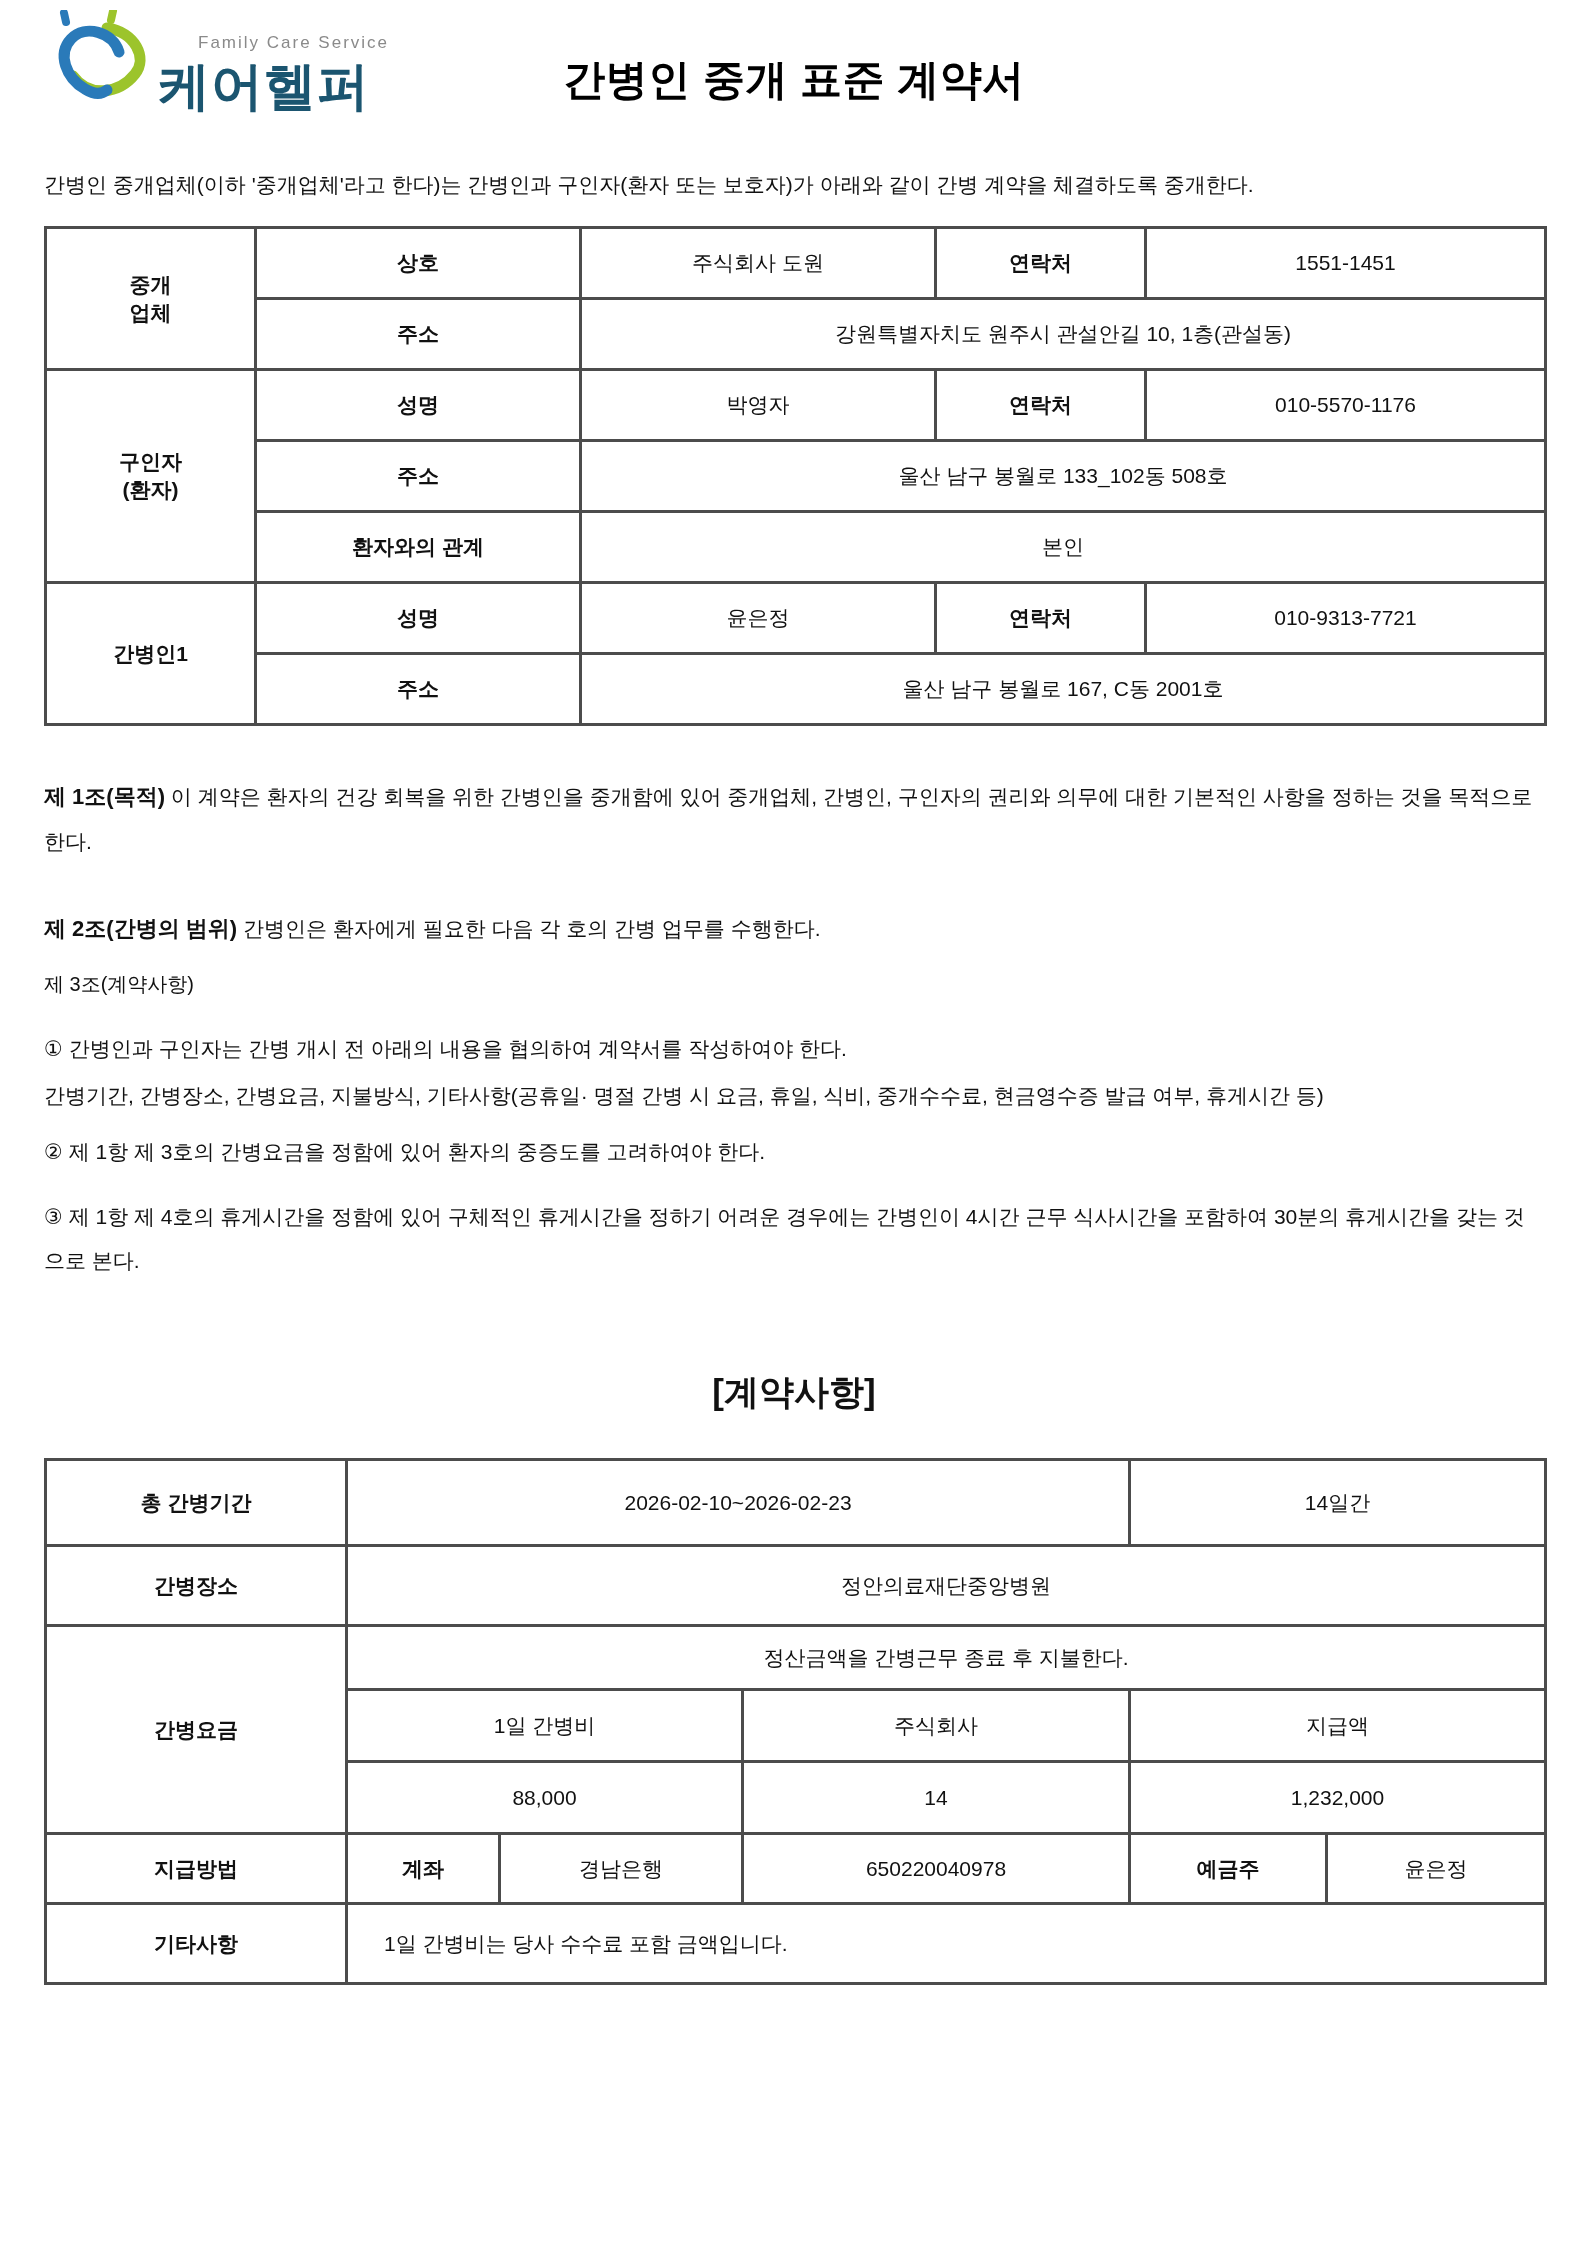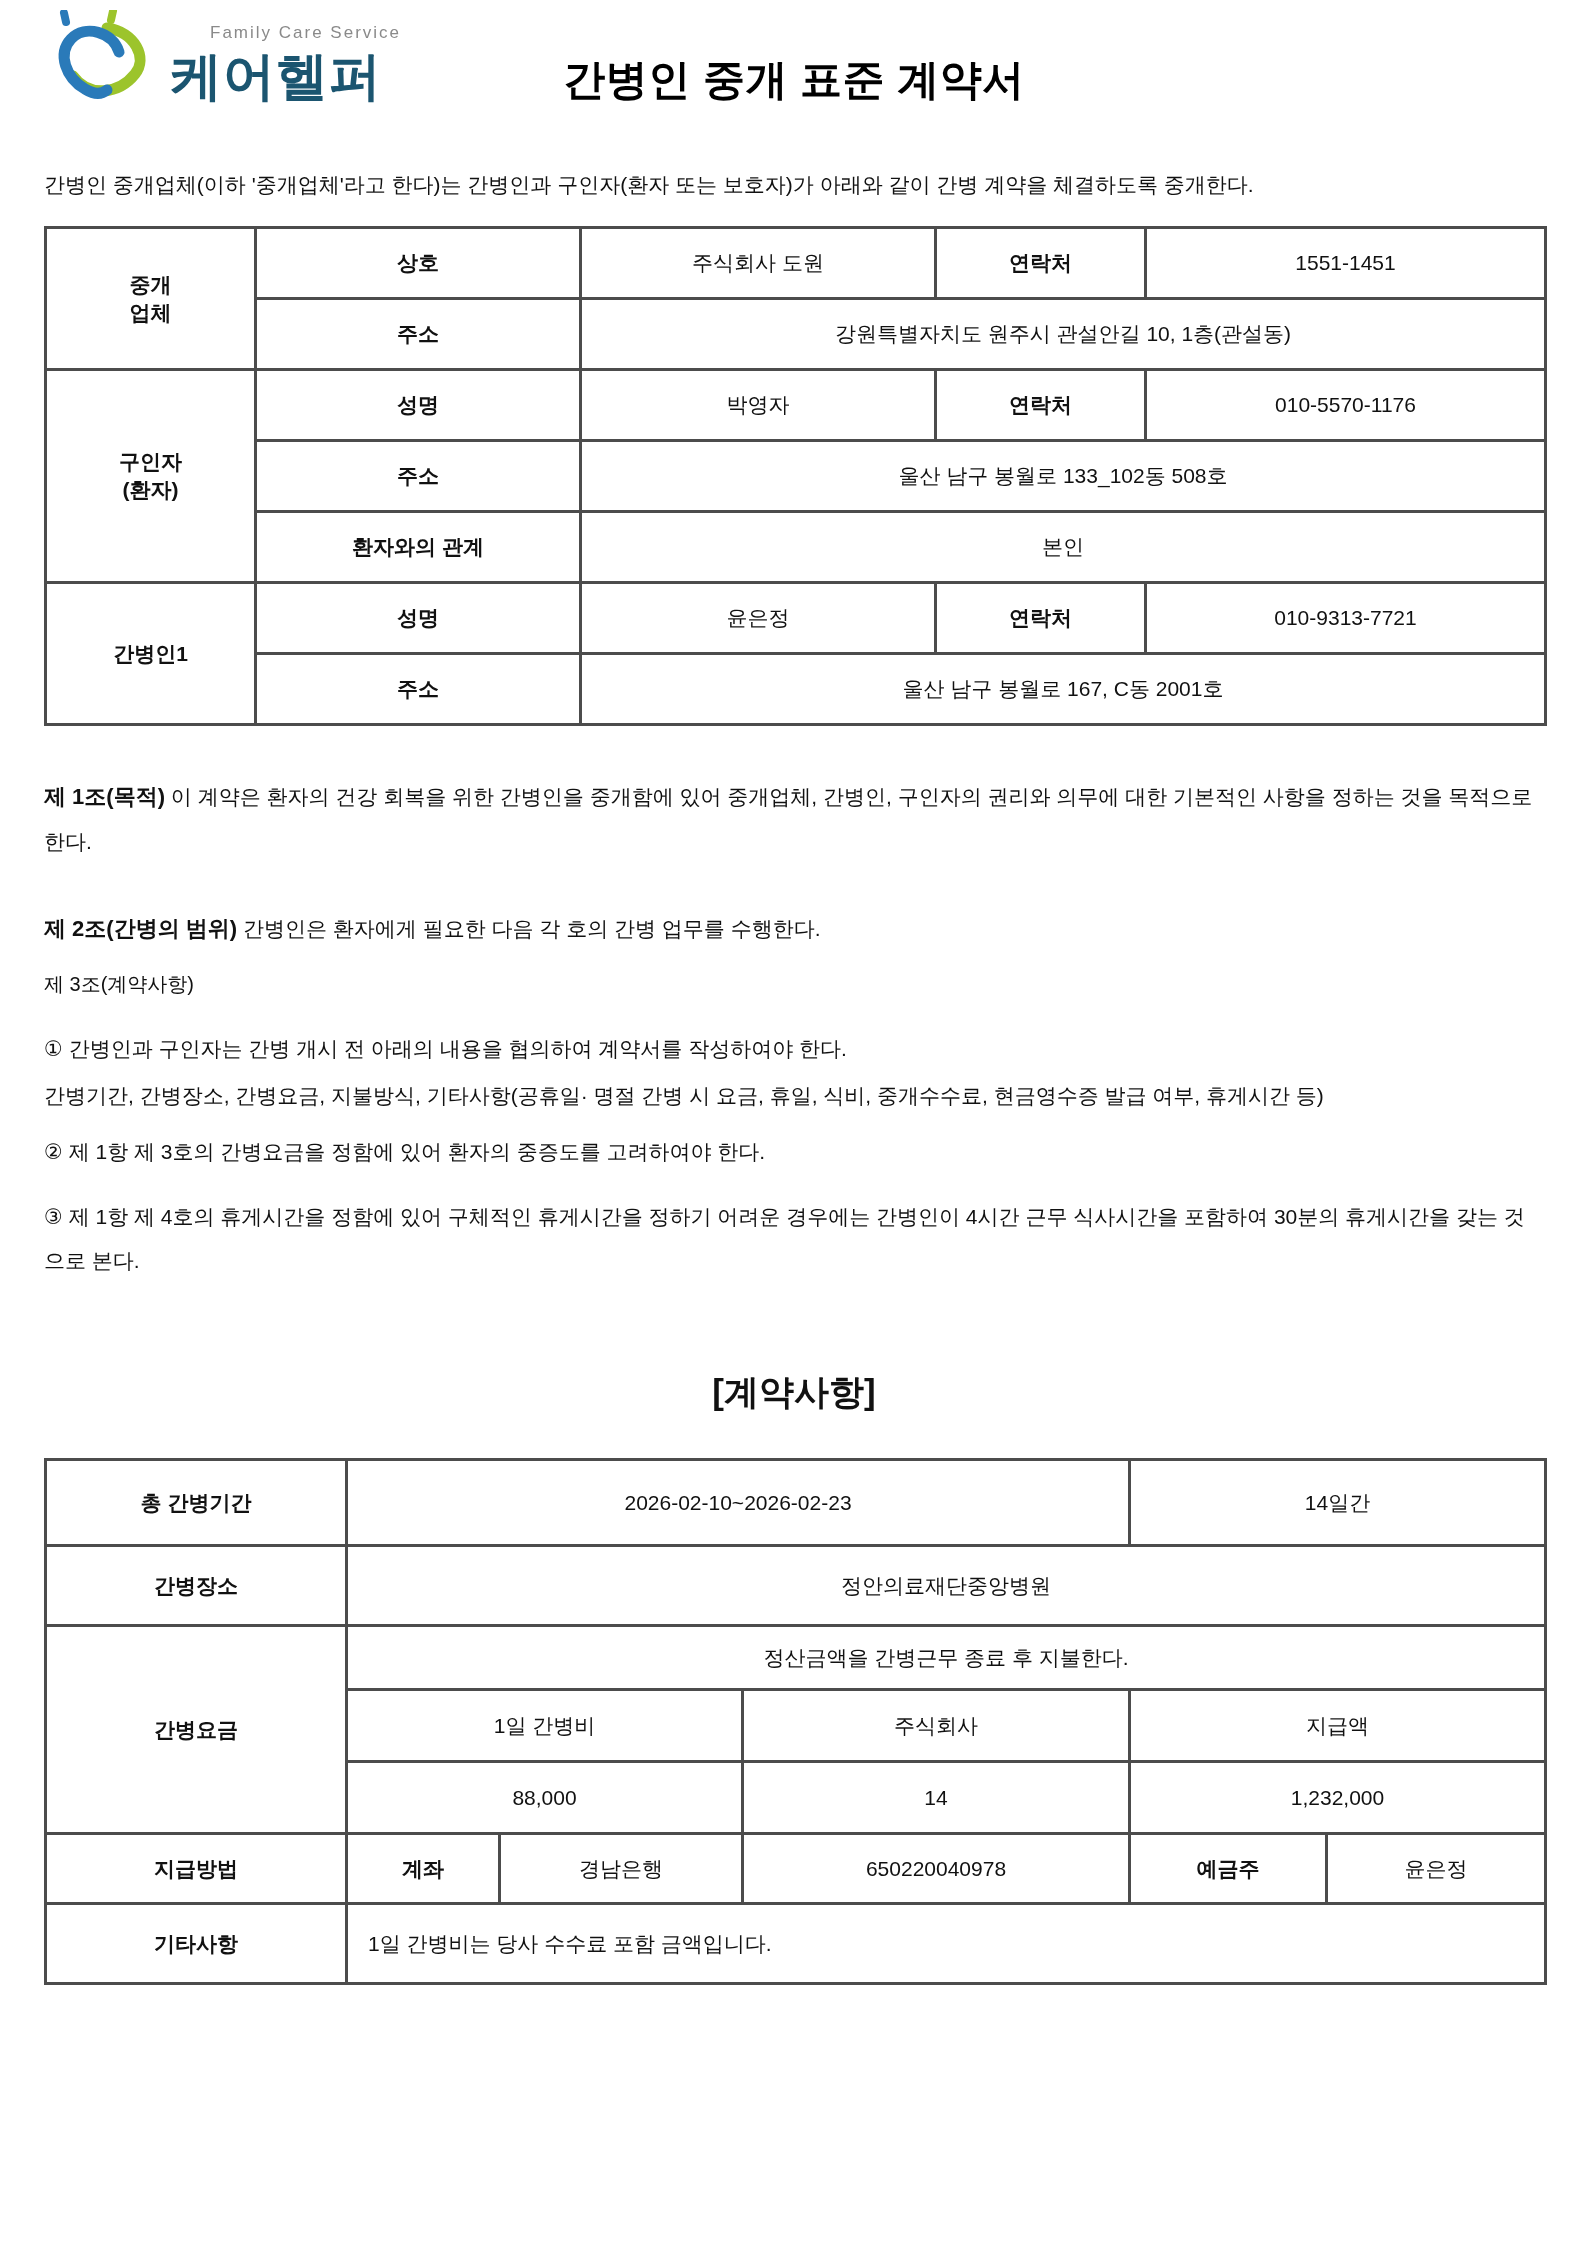--- a/index.html
+++ b/index.html
@@ -8,21 +8,21 @@
     width: 1588px; height: 2245px;
     background: #ffffff;
     color: #111111;
     font-family: "Liberation Sans", "DejaVu Sans", sans-serif;
     overflow: hidden;
   }
   .page { padding: 0 44px; position: relative; }
 
   
   .header { position: relative; height: 170px; }
-  .logo { position: absolute; left: 6px; top: 10px; display: flex; align-items: center; gap: 12px; }
+  .logo { position: absolute; left: 6px; top: 10px; display: flex; align-items: flex-end; }
   .logo-mark { width: 102px; height: 104px; flex: 0 0 auto; }
   .logo-text { display: flex; flex-direction: column; margin-left: 6px; padding-top: 2px; }
   .logo-tagline { font-size: 17px; color: #8a8a8a; letter-spacing: 2px; align-self: center; margin-left: 40px; }
   .logo-brand { font-size: 52px; font-weight: 800; color: #1b5570; letter-spacing: 1px; line-height: 1.05; margin-top: 6px; }
   .doc-title { position: absolute; left: 0; right: 0; top: 52px; margin: 0;
     text-align: center; font-size: 42px; font-weight: 800; color: #000; letter-spacing: 0.5px; }
 
   
   .intro { margin: 0 0 26px 0; font-size: 21px; line-height: 30px; }
 
@@ -33,21 +33,21 @@
   .lbl { font-weight: bold; }
   .group { font-weight: bold; white-space: pre-line; }
   .t1 tr { height: 71px; }
   .t2 .r-period { height: 86px; }
   .t2 .r-place  { height: 80px; }
   .t2 .r-note   { height: 64px; }
   .t2 .r-cols   { height: 72px; }
   .t2 .r-vals   { height: 72px; }
   .t2 .r-pay    { height: 70px; }
   .t2 .r-etc    { height: 80px; }
-  .cell-left { text-align: left; padding-left: 20px; }
+  .cell-left { text-align: left; padding-left: 36px; }
 
   
   .article { font-size: 21px; line-height: 45px; margin: 0; }
   .article .lead { font-weight: bold; font-size: 22px; }
   .art1 { margin-top: 48px; width: 1500px; }
   .art2 { margin-top: 42px; }
   .art2-items { margin-top: 6px; }
   .art2-items p { font-size: 21px; margin: 0 0 30px 0; line-height: 22px; }
   .art3-head { font-size: 20px; font-weight: normal; }
   .art3-c0 { margin-top: 38px; font-size: 21px; line-height: 26px; }

